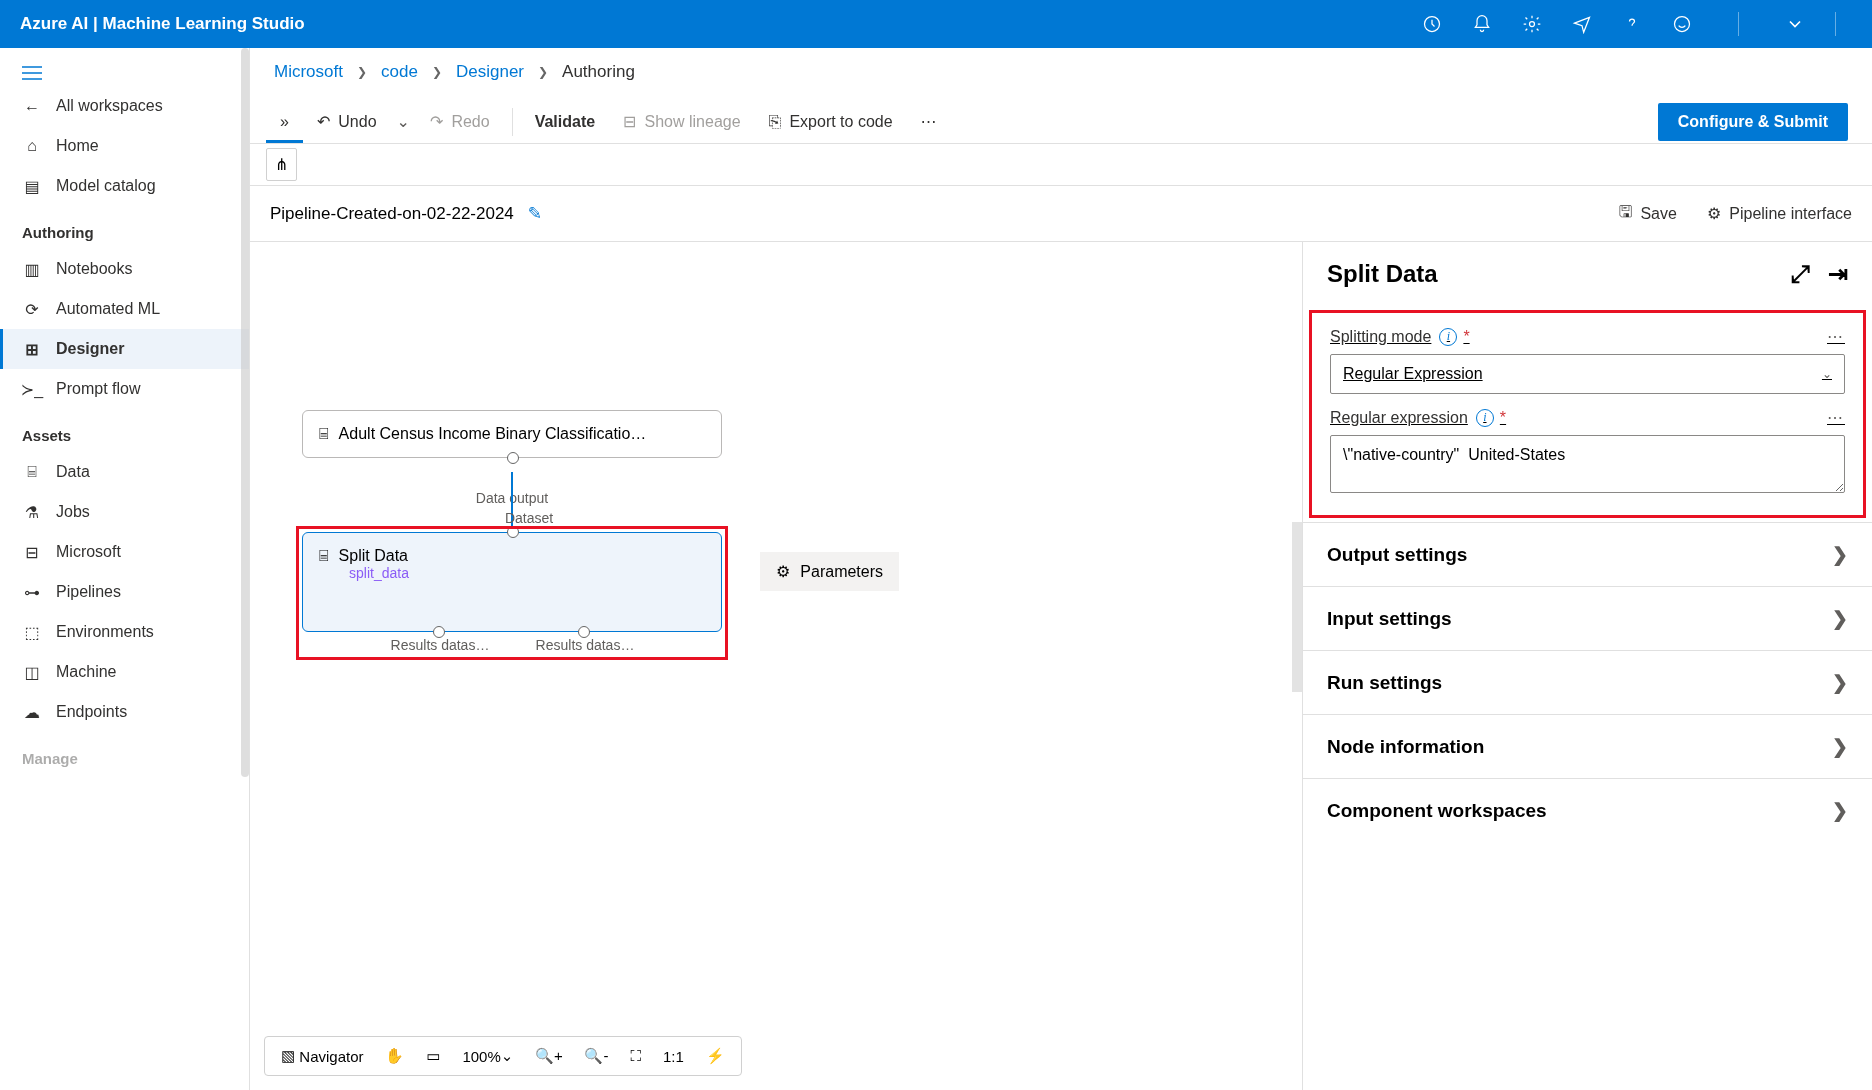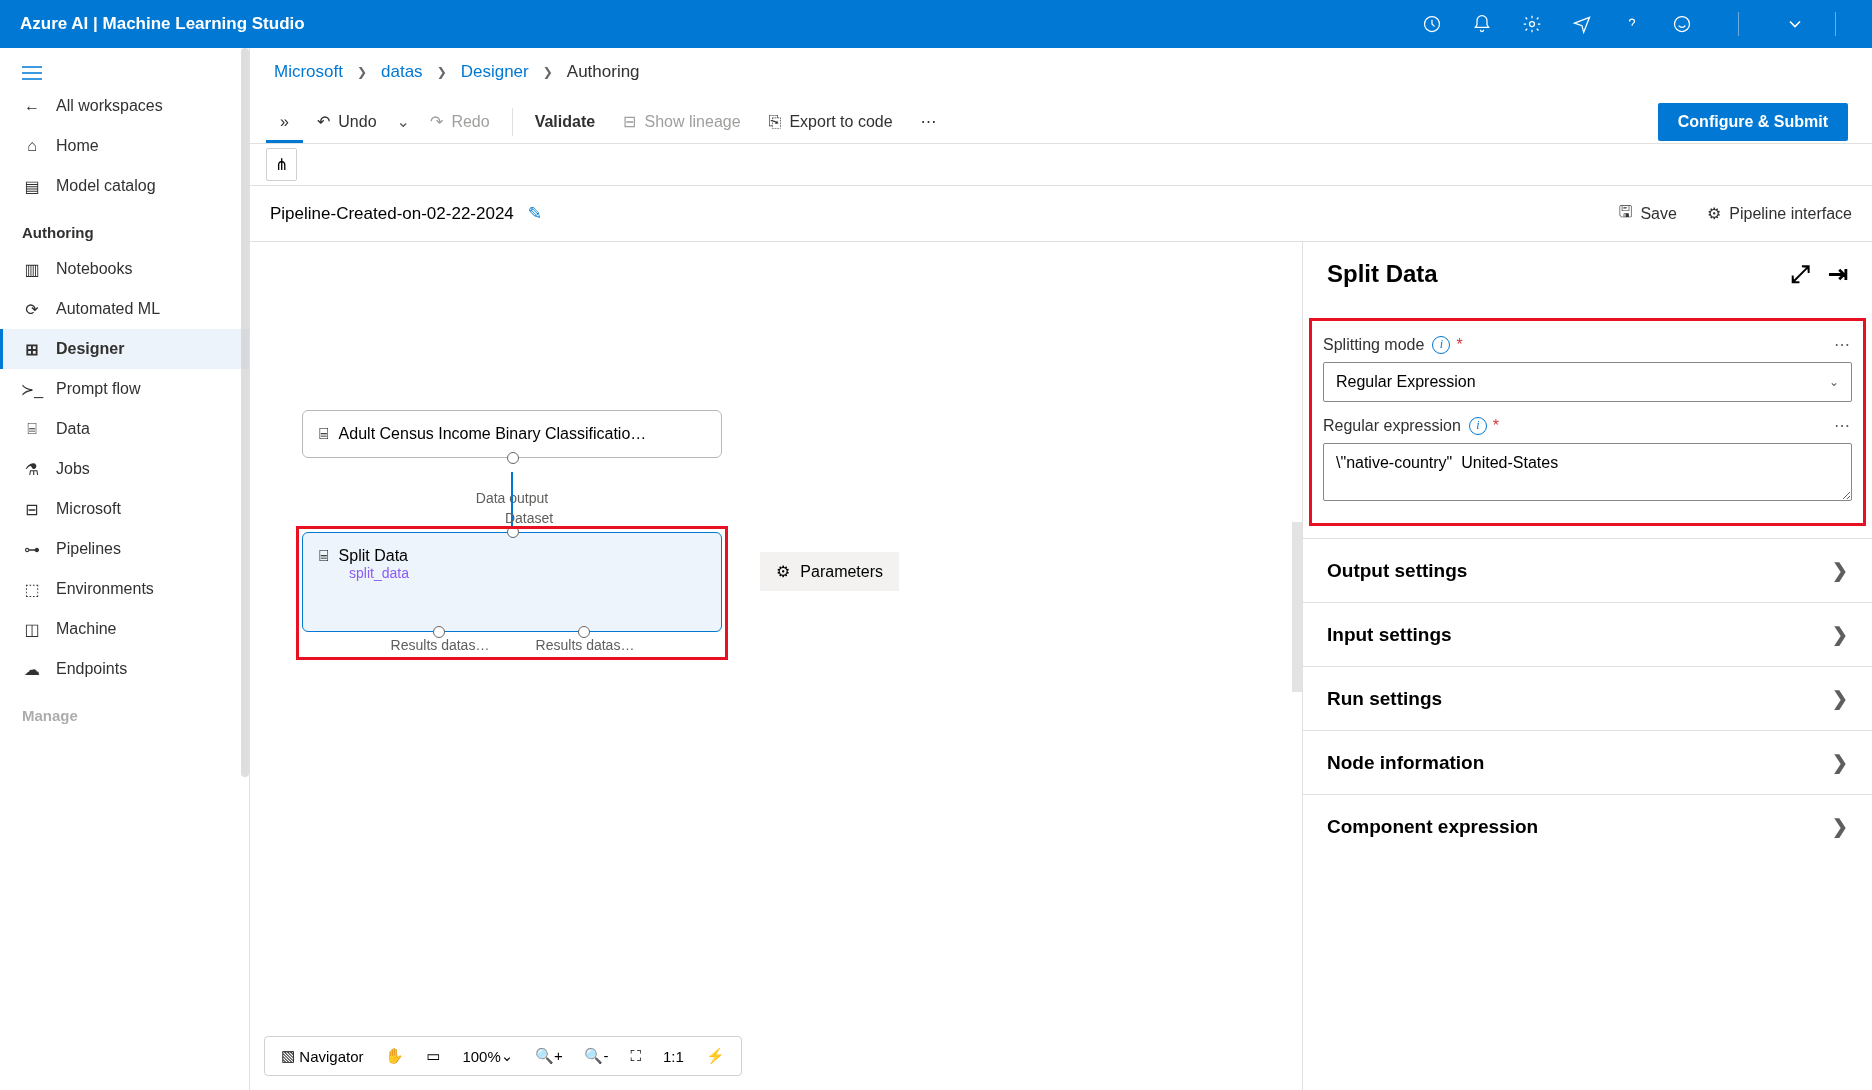--- a/index.html
+++ b/index.html
@@ -45,21 +45,21 @@
 .port { position:absolute; width:12px; height:12px; border:1px solid #666; background:#fff; border-radius:50%; }
 .port-label { position:absolute; font-size:14px; color:#605e5c; white-space:nowrap; transform:translateX(-50%); }
 .edge { position:absolute; width:2px; background:#0078d4; }
 .hl-box { position:absolute; border:3px solid #e81123; pointer-events:none; }
 .params-chip { position:absolute; background:#f3f2f1; padding:10px 16px; font-size:16px; display:flex; align-items:center; gap:10px;}
 .nav-dock { position:absolute; bottom:14px; left:14px; display:flex; align-items:center; gap:10px; background:#fff; border:1px solid #d0d0d0; border-radius:4px; padding:6px 10px; }
 .nav-dock .dock-btn { padding:4px 6px; cursor:pointer; display:flex; align-items:center; font-size:15px; }
 .side-panel { width:570px; border-left:1px solid #e0e0e0; display:flex; flex-direction:column; }
 .panel-head { display:flex; align-items:center; padding:18px 24px; font-size:24px; font-weight:600; }
 .panel-head .icons { margin-left:auto; display:flex; gap:18px; }
-.panel-section { border:3px solid #e81123; margin:12px 6px; padding:14px 11px 18px; }
+.panel-section { border:3px solid #e81123; margin:4px 6px; padding:14px 18px 18px;text-decoration:underline; }
 .field-row { display:flex; align-items:center; margin-bottom:8px; }
 .field-label { font-size:16px; color:#323130; }
 .info-badge { display:inline-flex; width:18px; height:18px; border:1px solid #0078d4; color:#0078d4; border-radius:50%; font-size:12px; align-items:center; justify-content:center; margin-left:8px; font-style:italic; font-family:serif;}
 .req-star { color:#d13438; margin-left:6px; }
 .dots { margin-left:auto; color:#605e5c; letter-spacing:2px; cursor:pointer; }
 .select-box { border:1px solid #8a8886; border-radius:2px; padding:10px 12px; display:flex; align-items:center; font-size:16px; margin-bottom:14px; }
 .select-box .chev-d { margin-left:auto; font-size:12px; color:#605e5c; }
 .text-input { border:1px solid #8a8886; border-radius:2px; padding:10px 12px; font-size:16px; width:100%; resize:vertical; min-height:40px; font-family:inherit; }
 .accordion { border-top:1px solid #e0e0e0; padding:20px 24px; display:flex; align-items:center; font-size:19px; font-weight:600; cursor:pointer; }
 .accordion .chev-r { margin-left:auto; color:#605e5c; }
@@ -147,20 +147,21 @@
       <span>Automated ML</span>
     </div>
     <div class="side-item active">
       <span class="side-icon">⊞</span>
       <span>Designer</span>
     </div>
     <div class="side-item">
       <span class="side-icon">≻_</span>
       <span>Prompt flow</span>
     </div>
+    <div class="side-header">Assets</div>
     <div class="side-item">
         <span class="side-icon">⌸</span>
         <span>Data</span>
       </div>
     <div class="side-item">
         <span class="side-icon">⚗</span>
         <span>Jobs</span>
       </div>
     <div class="side-item">
         <span class="side-icon">⊟</span>
@@ -182,21 +183,21 @@
         <span class="side-icon">☁</span>
         <span>Endpoints</span>
       </div>
     <div class="side-header" style="opacity:.4">Manage</div>
   </div>
 
   <div class="content">
     <div class="breadcrumb">
       <a>Microsoft</a>
       <span class="chev">❯</span>
-      <a>datas</a>
+      <a>code</a>
       <span class="chev">❯</span>
       <a>Designer</a>
       <span class="chev">❯</span>
       <span class="current">Authoring</span>
     </div>
 
     <div class="toolbar">
       <button class="tool-btn active-tab">»</button>
       <button class="tool-btn">
           <span>↶</span>
@@ -333,19 +334,19 @@
           </div>
         <div class="accordion">
             <span>Run settings</span>
             <span class="chev-r">❯</span>
           </div>
         <div class="accordion">
             <span>Node information</span>
             <span class="chev-r">❯</span>
           </div>
         <div class="accordion">
-            <span>Component expression</span>
+            <span>Component workspaces</span>
             <span class="chev-r">❯</span>
           </div>
       </div>
     </div>
   </div>
 </div>
 
 </body></html>

